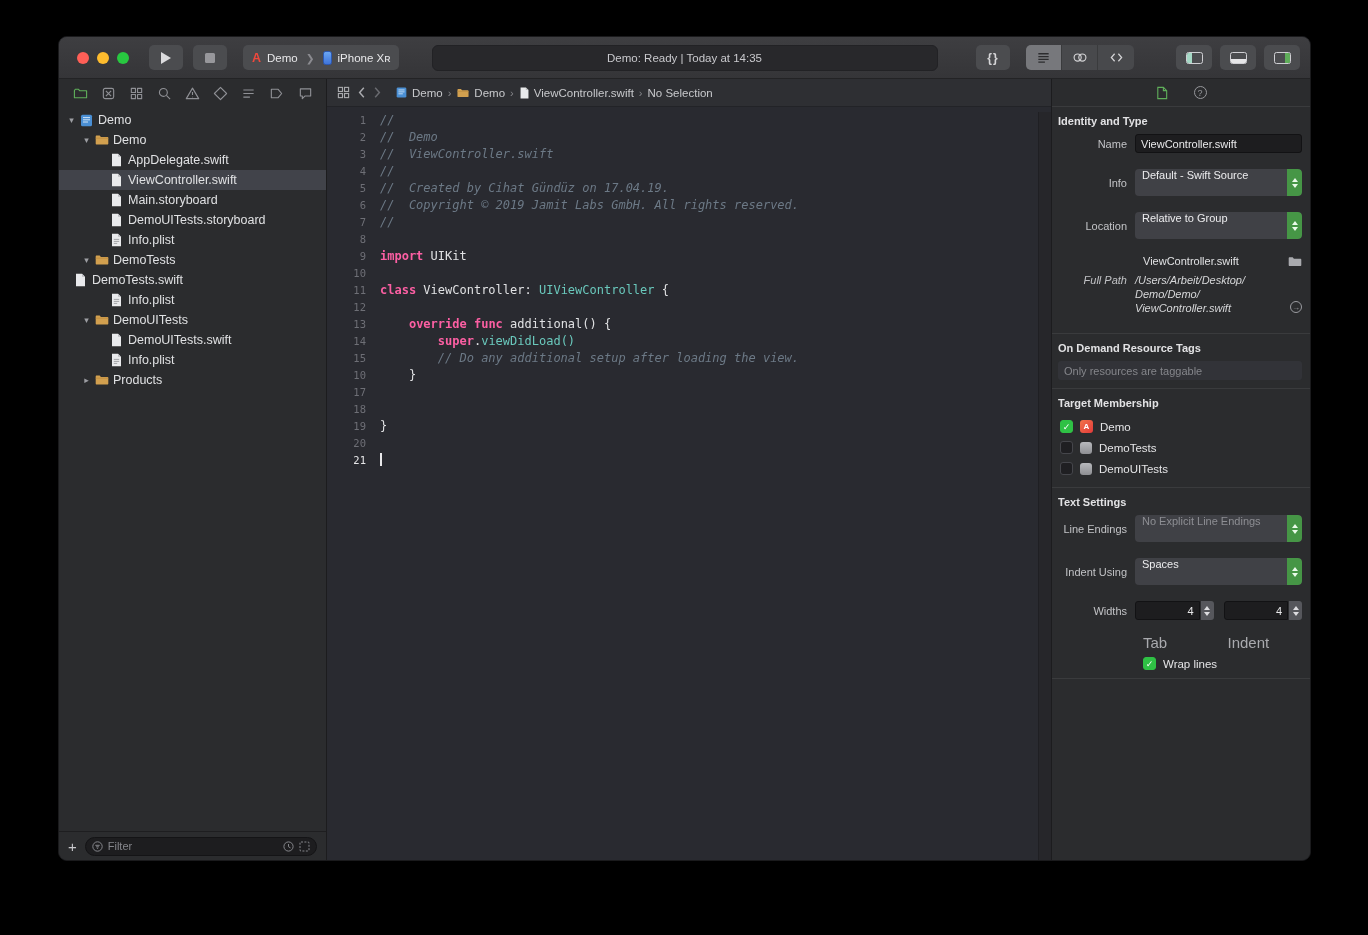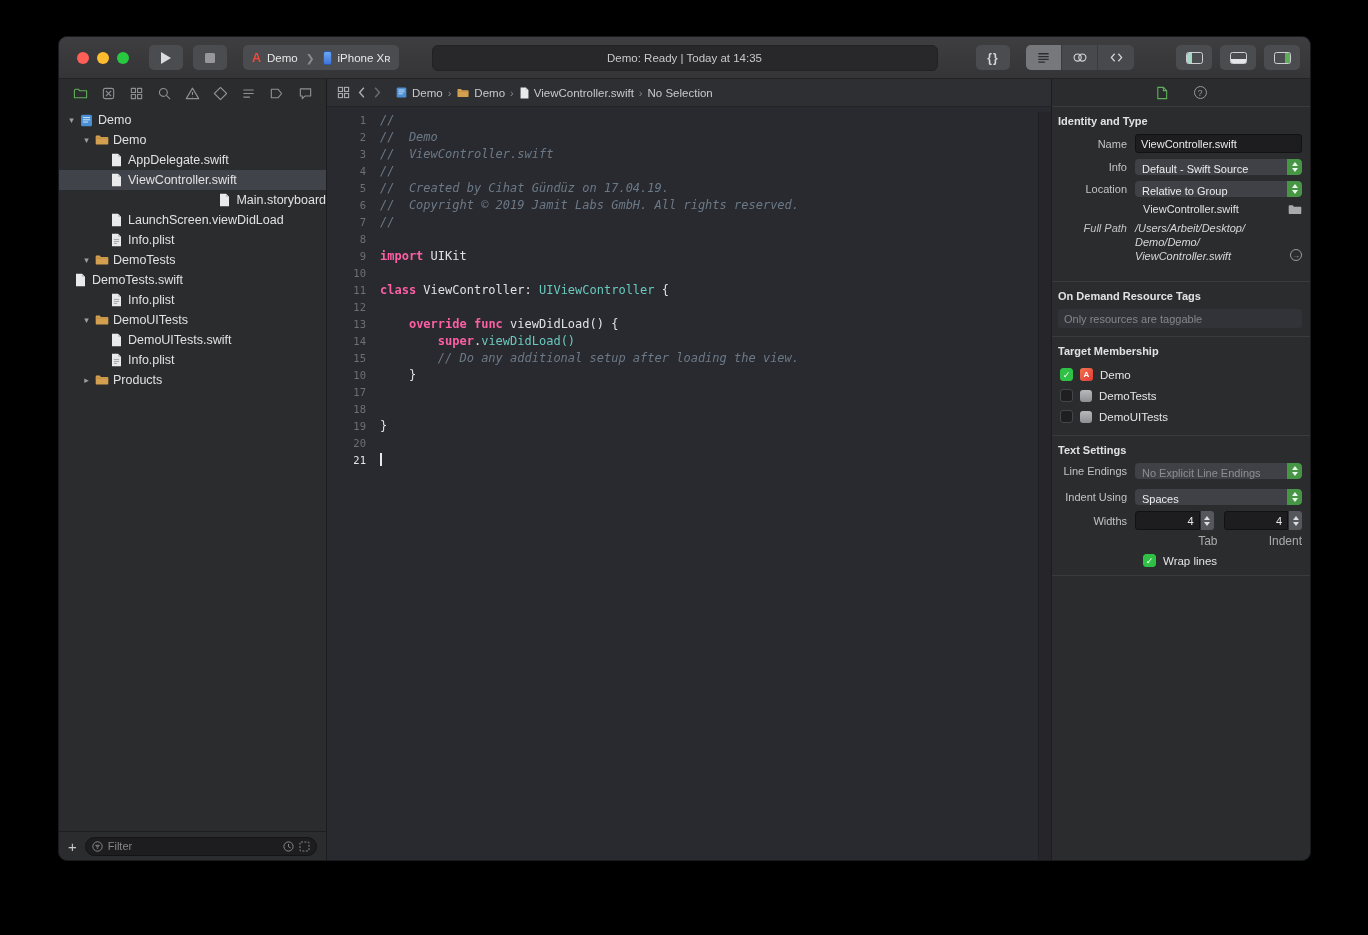--- a/index.html
+++ b/index.html
@@ -85,26 +85,26 @@
   .inspector{flex:0 0 259px;background:#2b2c2e;border-left:1px solid #1c1c1e;display:flex;flex-direction:column;
     font-size:11px;color:#d8d9db;min-height:0;}
   .insp-tabs{flex:0 0 28px;display:flex;align-items:center;justify-content:center;gap:26px;border-bottom:1px solid #3a3b3d;}
   .insp-tab{color:#96979b;display:flex;align-items:center;}
   .insp-tab.active{color:var(--navsel);}
   .help-circle{width:13px;height:13px;border:1px solid currentColor;border-radius:50%;display:flex;align-items:center;
     justify-content:center;font-size:9px;}
   .help-circle::after{content:"?";}
   .insp-section{padding:8px 8px 8px 6px;border-bottom:1px solid #3a3b3d;}
   .insp-header{font-weight:bold;color:#e2e2e4;margin-bottom:7px;}
-  .insp-row{display:flex;align-items:center;margin-bottom:6px;}
+  .insp-row{display:flex;align-items:center;margin-bottom:16px;}
   .insp-label{flex:0 0 77px;text-align:right;padding-right:8px;color:#c2c3c6;}
   .insp-label.top{align-self:flex-start;padding-top:1px;}
   .text-field{flex:1;height:19px;background:#1d1d1f;border:1px solid #121214;border-radius:3px;padding:0 5px;
     display:flex;align-items:center;color:#e8e8ea;overflow:hidden;white-space:nowrap;}
-  .popup{flex:1;height:16px;background:#404146;border-radius:4px;display:flex;align-items:flex-end;
+  .popup{flex:1;height:27px;background:#404146;border-radius:4px;display:flex;align-items:flex-start;
     padding:0 18px 0 7px;color:#ececee;position:relative;white-space:nowrap;overflow:hidden;}
   .popup.dim .popup-text{color:#8d8e93;}
   .popup-caps{position:absolute;right:0;top:0;bottom:0;width:15px;background:var(--accent);
     border-radius:0 4px 4px 0;display:flex;flex-direction:column;align-items:center;justify-content:center;gap:2px;}
   .cap-up{width:0;height:0;border-left:3px solid transparent;border-right:3px solid transparent;border-bottom:4px solid #eafaea;}
   .cap-dn{width:0;height:0;border-left:3px solid transparent;border-right:3px solid transparent;border-top:4px solid #eafaea;}
   .file-line{padding-left:85px;display:flex;align-items:center;margin-bottom:6px;color:#e0e1e3;}
   .file-line .spacer{flex:1;}
   .fullpath-value{flex:1;white-space:pre-line;line-height:14px;color:#d6d7d9;}
   .goto{width:12px;height:12px;border-radius:50%;border:1px solid #9a9ba0;color:#9a9ba0;font-size:8px;
@@ -121,21 +121,21 @@
   .bundle-badge{width:12px;height:12px;border-radius:3px;background:linear-gradient(#b8b9bd,#8e8f93);}
   .widths-pair{display:flex;flex:1;gap:10px;}
   .stepgrp{display:flex;flex:1;}
   .numfield{flex:1;height:19px;background:#1d1d1f;border:1px solid #121214;border-radius:3px 0 0 3px;
     display:flex;align-items:center;justify-content:flex-end;padding:0 5px;color:#e8e8ea;}
   .stepper{width:13px;height:19px;background:#56575c;border-radius:0 3px 3px 0;display:flex;flex-direction:column;
     align-items:center;justify-content:center;gap:2px;margin-left:1px;}
   .stepper .cap-up{border-bottom-color:#dddde0;}
   .stepper .cap-dn{border-top-color:#dddde0;}
   .width-caps{display:flex;gap:10px;padding-left:85px;margin-top:-2px;margin-bottom:6px;}
-  .width-cap{flex:1;text-align:right;color:#a9aaae;font-size:12px;}
+  .width-cap{flex:1;text-align:left;color:#a9aaae;font-size:15px;}
   .wrap-row{display:flex;align-items:center;gap:7px;padding-left:85px;margin-top:4px;color:#e4e4e6;font-size:11.5px;}
   .insp-rest{flex:1;}
   svg{display:block;}
 </style>
 </head>
 <body>
 
 <div class="window">
 
   <div class="toolbar">
@@ -288,39 +288,39 @@
           <div class="tree-row selected" style="padding-left: 36px;">
             <span class="disclosure"></span>
             <span class="tree-icon">
               <svg width="11" height="14" viewBox="0 0 11 14">
                 <path d="M1 .7h6L10 3.7v9.6H1z" fill="#e9eaec"></path>
                 <path d="M7 .7v3h3z" fill="#bcbdc1"></path>
               </svg>
             </span>
             <span class="tree-label">ViewController.swift</span>
           </div>
-          <div class="tree-row" style="padding-left: 36px; justify-content: flex-end;">
+          <div class="tree-row" style="padding-left: 36px;">
             <span class="disclosure"></span>
             <span class="tree-icon">
               <svg width="11" height="14" viewBox="0 0 11 14">
                 <path d="M1 .7h6L10 3.7v9.6H1z" fill="#e9eaec"></path>
                 <path d="M7 .7v3h3z" fill="#bcbdc1"></path>
               </svg>
             </span>
             <span class="tree-label">Main.storyboard</span>
           </div>
           <div class="tree-row" style="padding-left: 36px;">
             <span class="disclosure"></span>
             <span class="tree-icon">
               <svg width="11" height="14" viewBox="0 0 11 14">
                 <path d="M1 .7h6L10 3.7v9.6H1z" fill="#e9eaec"></path>
                 <path d="M7 .7v3h3z" fill="#bcbdc1"></path>
               </svg>
             </span>
-            <span class="tree-label">LaunchScreen.viewDidLoad</span>
+            <span class="tree-label">DemoUITests.storyboard</span>
           </div>
           <div class="tree-row" style="padding-left: 36px;">
             <span class="disclosure"></span>
             <span class="tree-icon">
               <svg width="11" height="14" viewBox="0 0 11 14">
                 <path d="M1 .7h6L10 3.7v9.6H1z" fill="#e9eaec"></path>
                 <path d="M7 .7v3h3z" fill="#bcbdc1"></path>
                 <path d="M2.8 6.4h5.4M2.8 8.4h5.4M2.8 10.4h3.4" stroke="#9a9b9f" stroke-width=".9"></path>
               </svg>
             </span>
@@ -510,21 +510,21 @@
             <div class="code-line"><span class="tok-comment">//  ViewController.swift</span></div>
             <div class="code-line"><span class="tok-comment">//</span></div>
             <div class="code-line"><span class="tok-comment">//  Created by Cihat Gündüz on 17.04.19.</span></div>
             <div class="code-line"><span class="tok-comment">//  Copyright © 2019 Jamit Labs GmbH. All rights reserved.</span></div>
             <div class="code-line"><span class="tok-comment">//</span></div>
             <div class="code-line"></div>
             <div class="code-line"><span class="tok-kw">import</span><span class="tok-plain"> UIKit</span></div>
             <div class="code-line"></div>
             <div class="code-line"><span class="tok-kw">class</span><span class="tok-plain"> ViewController: </span><span class="tok-type">UIViewController</span><span class="tok-plain"> {</span></div>
             <div class="code-line"></div>
-            <div class="code-line"><span class="tok-plain">    </span><span class="tok-kw">override</span><span class="tok-plain"> </span><span class="tok-kw">func</span><span class="tok-plain"> viewDidLoad() {</span></div>
+            <div class="code-line"><span class="tok-plain">    </span><span class="tok-kw">override</span><span class="tok-plain"> </span><span class="tok-kw">func</span><span class="tok-plain"> additional() {</span></div>
             <div class="code-line"><span class="tok-plain">        </span><span class="tok-kw">super</span><span class="tok-plain">.</span><span class="tok-type">viewDidLoad()</span></div>
             <div class="code-line"><span class="tok-plain">        </span><span class="tok-comment">// Do any additional setup after loading the view.</span></div>
             <div class="code-line"><span class="tok-plain">    }</span></div>
             <div class="code-line"></div>
             <div class="code-line"></div>
             <div class="code-line"><span class="tok-plain">}</span></div>
             <div class="code-line"></div>
             <div class="code-line"><span class="cursor"></span></div>
           </div>
         <div class="scrollstrip"></div>

